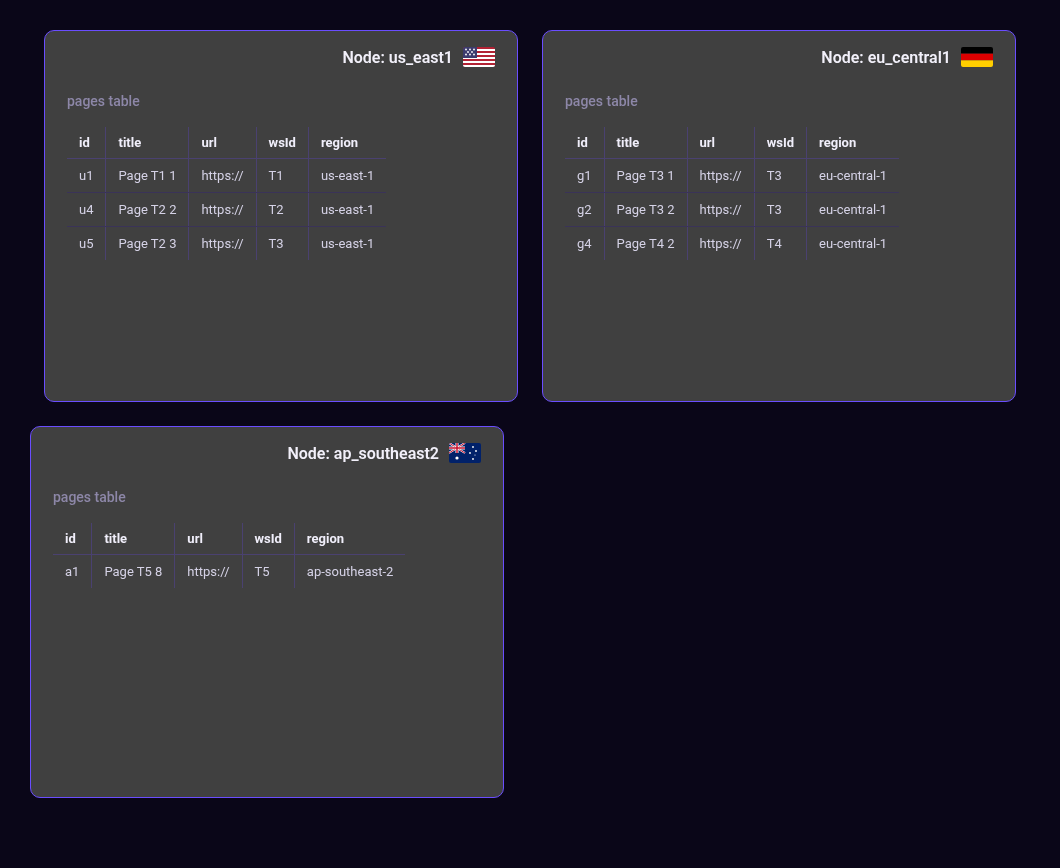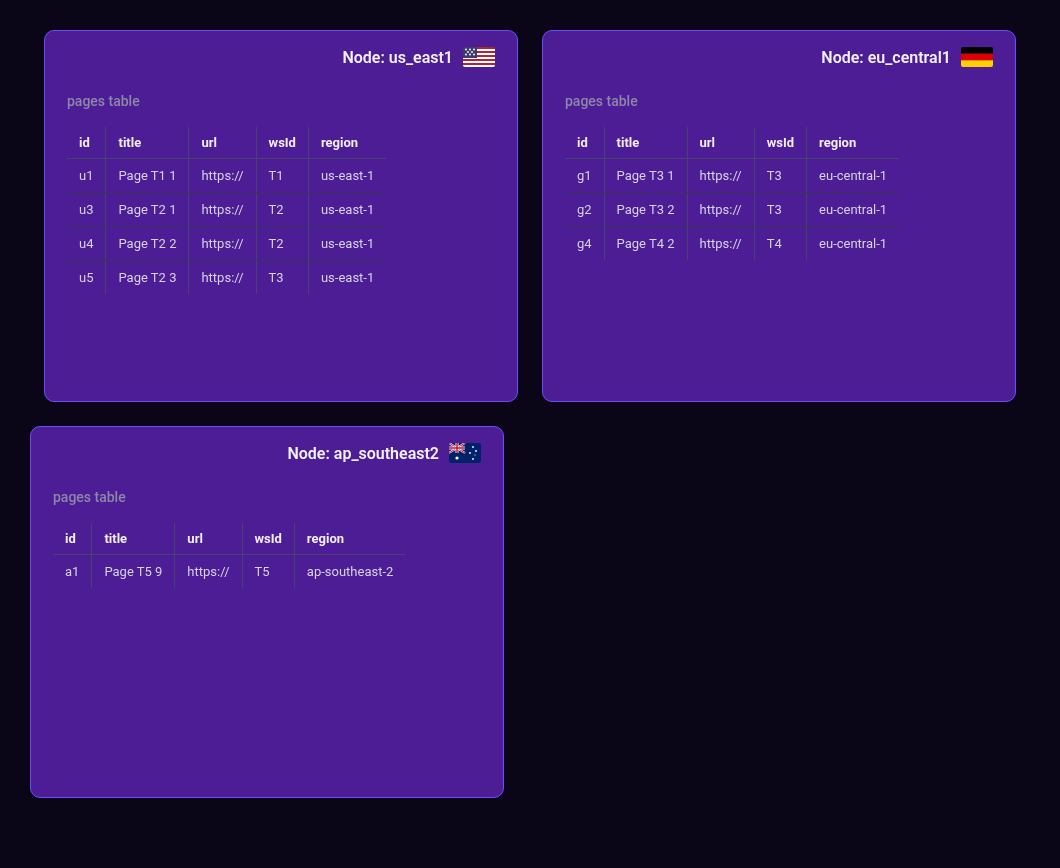--- a/index.html
+++ b/index.html
@@ -19,21 +19,21 @@
   }
   .row-bottom {
     display: flex;
     margin-top: 24px;
   }
   .node {
     width: 474px;
     min-height: 372px;
     border: 1.5px solid #6a4dff;
     border-radius: 10px;
-    background: #4c1d95;
+    background: #404040;
     padding: 16px 22px 22px 22px;
     position: relative;
   }
   .node-header {
     display: flex;
     justify-content: flex-end;
     align-items: center;
     gap: 10px;
     font-weight: 600;
     font-size: 16px;
@@ -120,27 +120,20 @@
         </thead>
       <tbody>
         <tr>
             <td>u1</td>
             <td>Page T1 1</td>
             <td>https://</td>
             <td>T1</td>
             <td>us-east-1</td>
           </tr>
         <tr>
-            <td>u3</td>
-            <td>Page T2 1</td>
-            <td>https://</td>
-            <td>T2</td>
-            <td>us-east-1</td>
-          </tr>
-        <tr>
             <td>u4</td>
             <td>Page T2 2</td>
             <td>https://</td>
             <td>T2</td>
             <td>us-east-1</td>
           </tr>
         <tr>
             <td>u5</td>
             <td>Page T2 3</td>
             <td>https://</td>
@@ -232,21 +225,21 @@
         <th>id</th>
         <th>title</th>
         <th>url</th>
         <th>wsId</th>
         <th>region</th>
       </tr>
         </thead>
       <tbody>
         <tr>
             <td>a1</td>
-            <td>Page T5 9</td>
+            <td>Page T5 8</td>
             <td>https://</td>
             <td>T5</td>
             <td>ap-southeast-2</td>
           </tr>
       </tbody>
     </table>
   </div>
 </div>
 
 </body></html>

